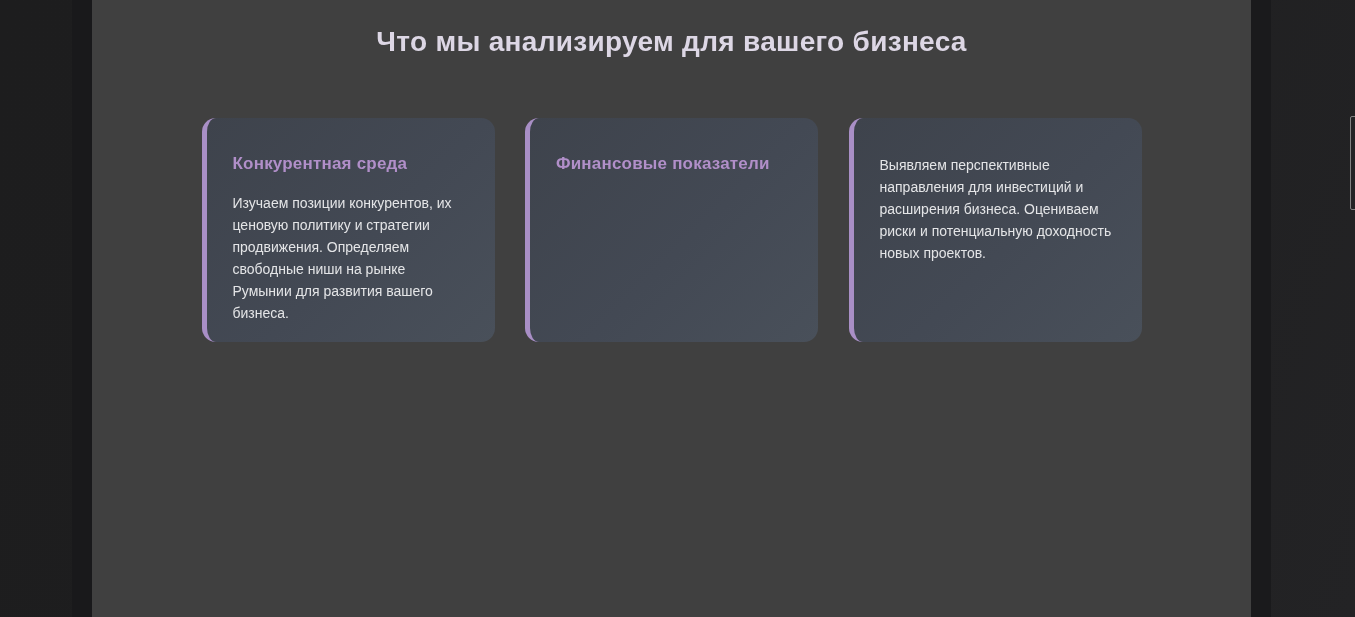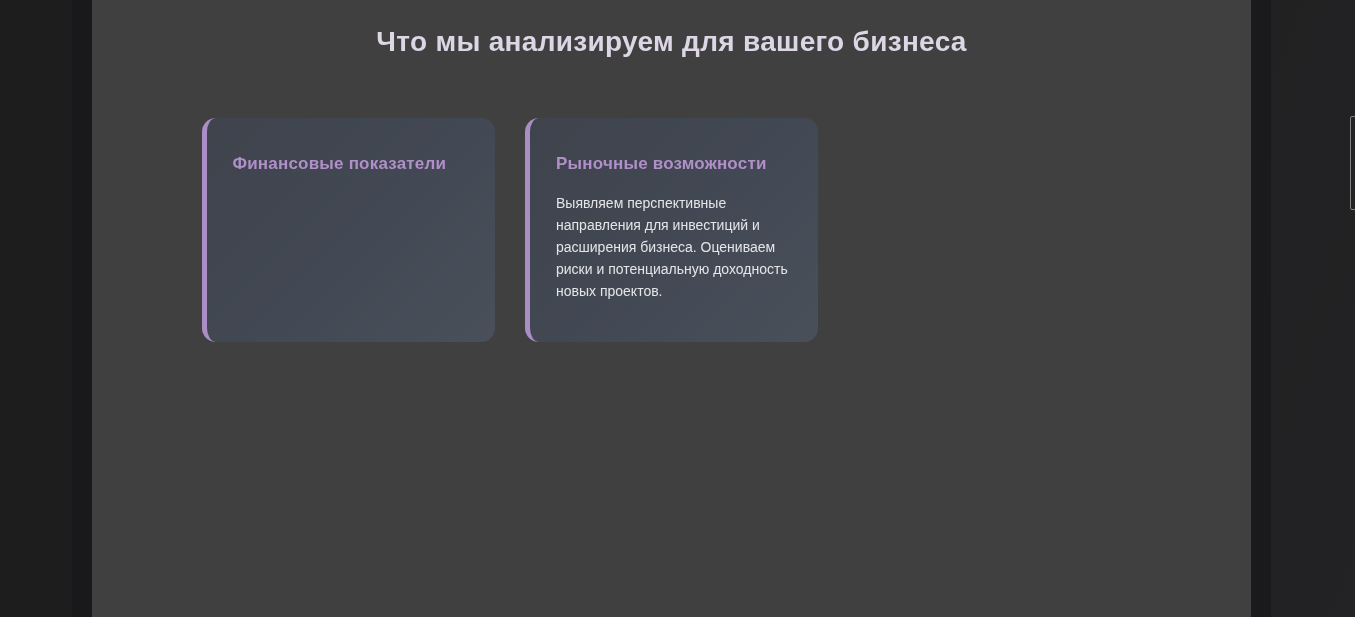--- a/index.html
+++ b/index.html
@@ -66,27 +66,30 @@
 </style>
 </head>
 <body>
 
 <div class="page-column">
 
   <h2 class="section-title">Что мы анализируем для вашего бизнеса</h2>
 
   <div class="cards-grid">
 
+    <div class="card">
+      <div class="card-title">Конкурентная среда</div>
+      <div class="card-desc">Изучаем позиции конкурентов, их ценовую политику и стратегии продвижения. Определяем свободные ниши на рынке Румынии для развития вашего бизнеса.</div>
+    </div>
 
 
     <div class="card">
       <div class="card-title">Финансовые показатели</div>
     </div>
 
     <div class="card">
-      <div class="card-title">Рыночные возможности</div>
       <div class="card-desc">Выявляем перспективные направления для инвестиций и расширения бизнеса. Оцениваем риски и потенциальную доходность новых проектов.</div>
     </div>
 
   </div>
 </div>
 
 <div class="offscreen-widget"></div>
 
 </body></html>

